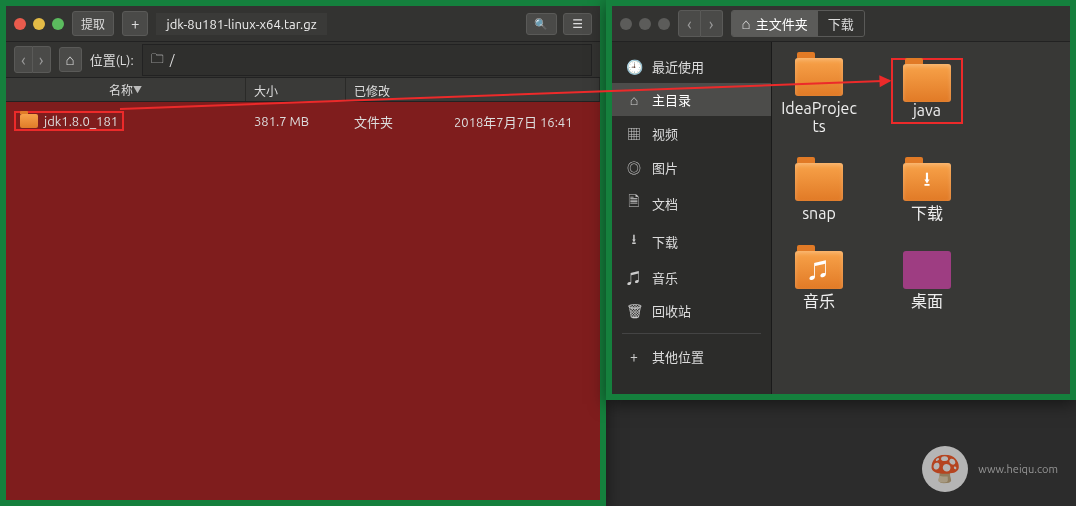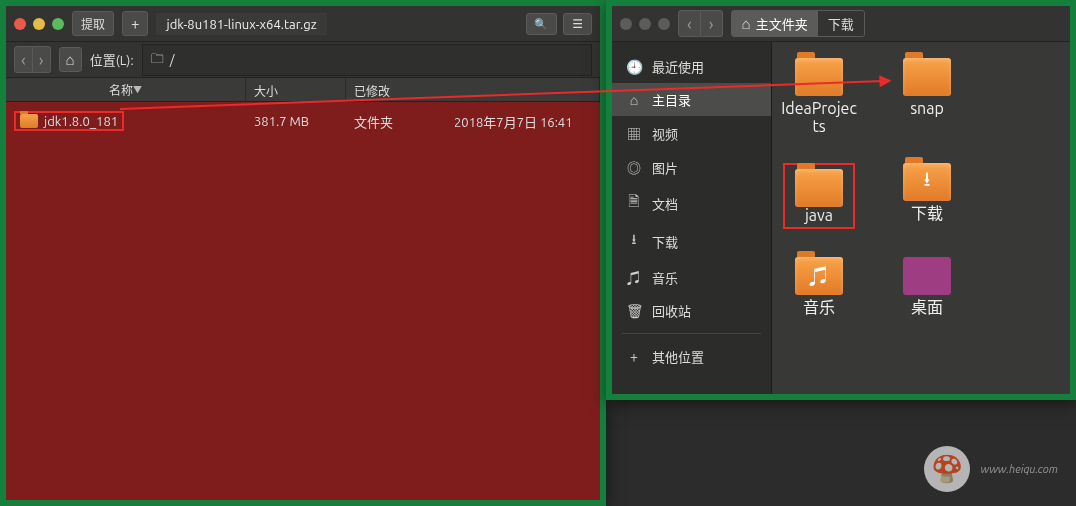--- a/index.html
+++ b/index.html
@@ -82,21 +82,21 @@
   
   .arrow { position:absolute; top:108px; left:120px; width:770px; height:2px; background:#ec2a2a; z-index:50; transform-origin: left center; transform: rotate(-2.1deg);}
   .arrow::after { content:""; position:absolute; right:-2px; top:-5px; border-left:12px solid #ec2a2a; border-top:6px solid transparent; border-bottom:6px solid transparent;}
 
   
   .watermark { position:absolute; right:18px; bottom:14px; display:flex; align-items:center; gap:10px; opacity:0.65;}
   .wm-circle { width:46px; height:46px; border-radius:50%; background:#fff; display:flex; align-items:center; justify-content:center;}
   .wm-circle span{font-size:26px;}
   .wm-text { color:#fff; }
   .wm-text .t1{ font-size:22px; font-weight:bold; letter-spacing:1px;}
-  .wm-text .t2{ font-size:11px; font-style:italic; color:#ccc;text-align:center;}
+  .wm-text .t2{ font-size:11px; color:#ccc;text-align:center;}
 </style>
 </head>
 <body>
 
 <div class="window left-window">
   <div class="titlebar">
     <div class="traffic">
       <div class="dot red"></div>
       <div class="dot yellow"></div>
       <div class="dot green"></div>
@@ -222,30 +222,30 @@
           <span class="si-icon">+</span>
           <span>其他位置</span>
         </div>
       </div>
     <div class="iconview" id="iconview">
         <div class="fldr">
           <div class="big-folder"></div>
           <div class="flabel">IdeaProjects</div>
         </div>
         <div class="fldr">
-          <div class="big-folder"></div>
-          <div class="flabel">snap</div>
-        </div>
-        <div class="fldr">
           <div class="highlight-red" style="padding: 4px 10px 2px;">
             <div class="big-folder"></div>
             <div class="flabel">java</div>
           </div>
         </div>
         <div class="fldr">
+          <div class="big-folder"></div>
+          <div class="flabel">snap</div>
+        </div>
+        <div class="fldr">
           <div class="big-folder">
             <div class="overlay">⭳</div>
           </div>
           <div class="flabel">下载</div>
         </div>
         <div class="fldr">
           <div class="big-folder">
             <div class="overlay">♫</div>
           </div>
           <div class="flabel">音乐</div>

